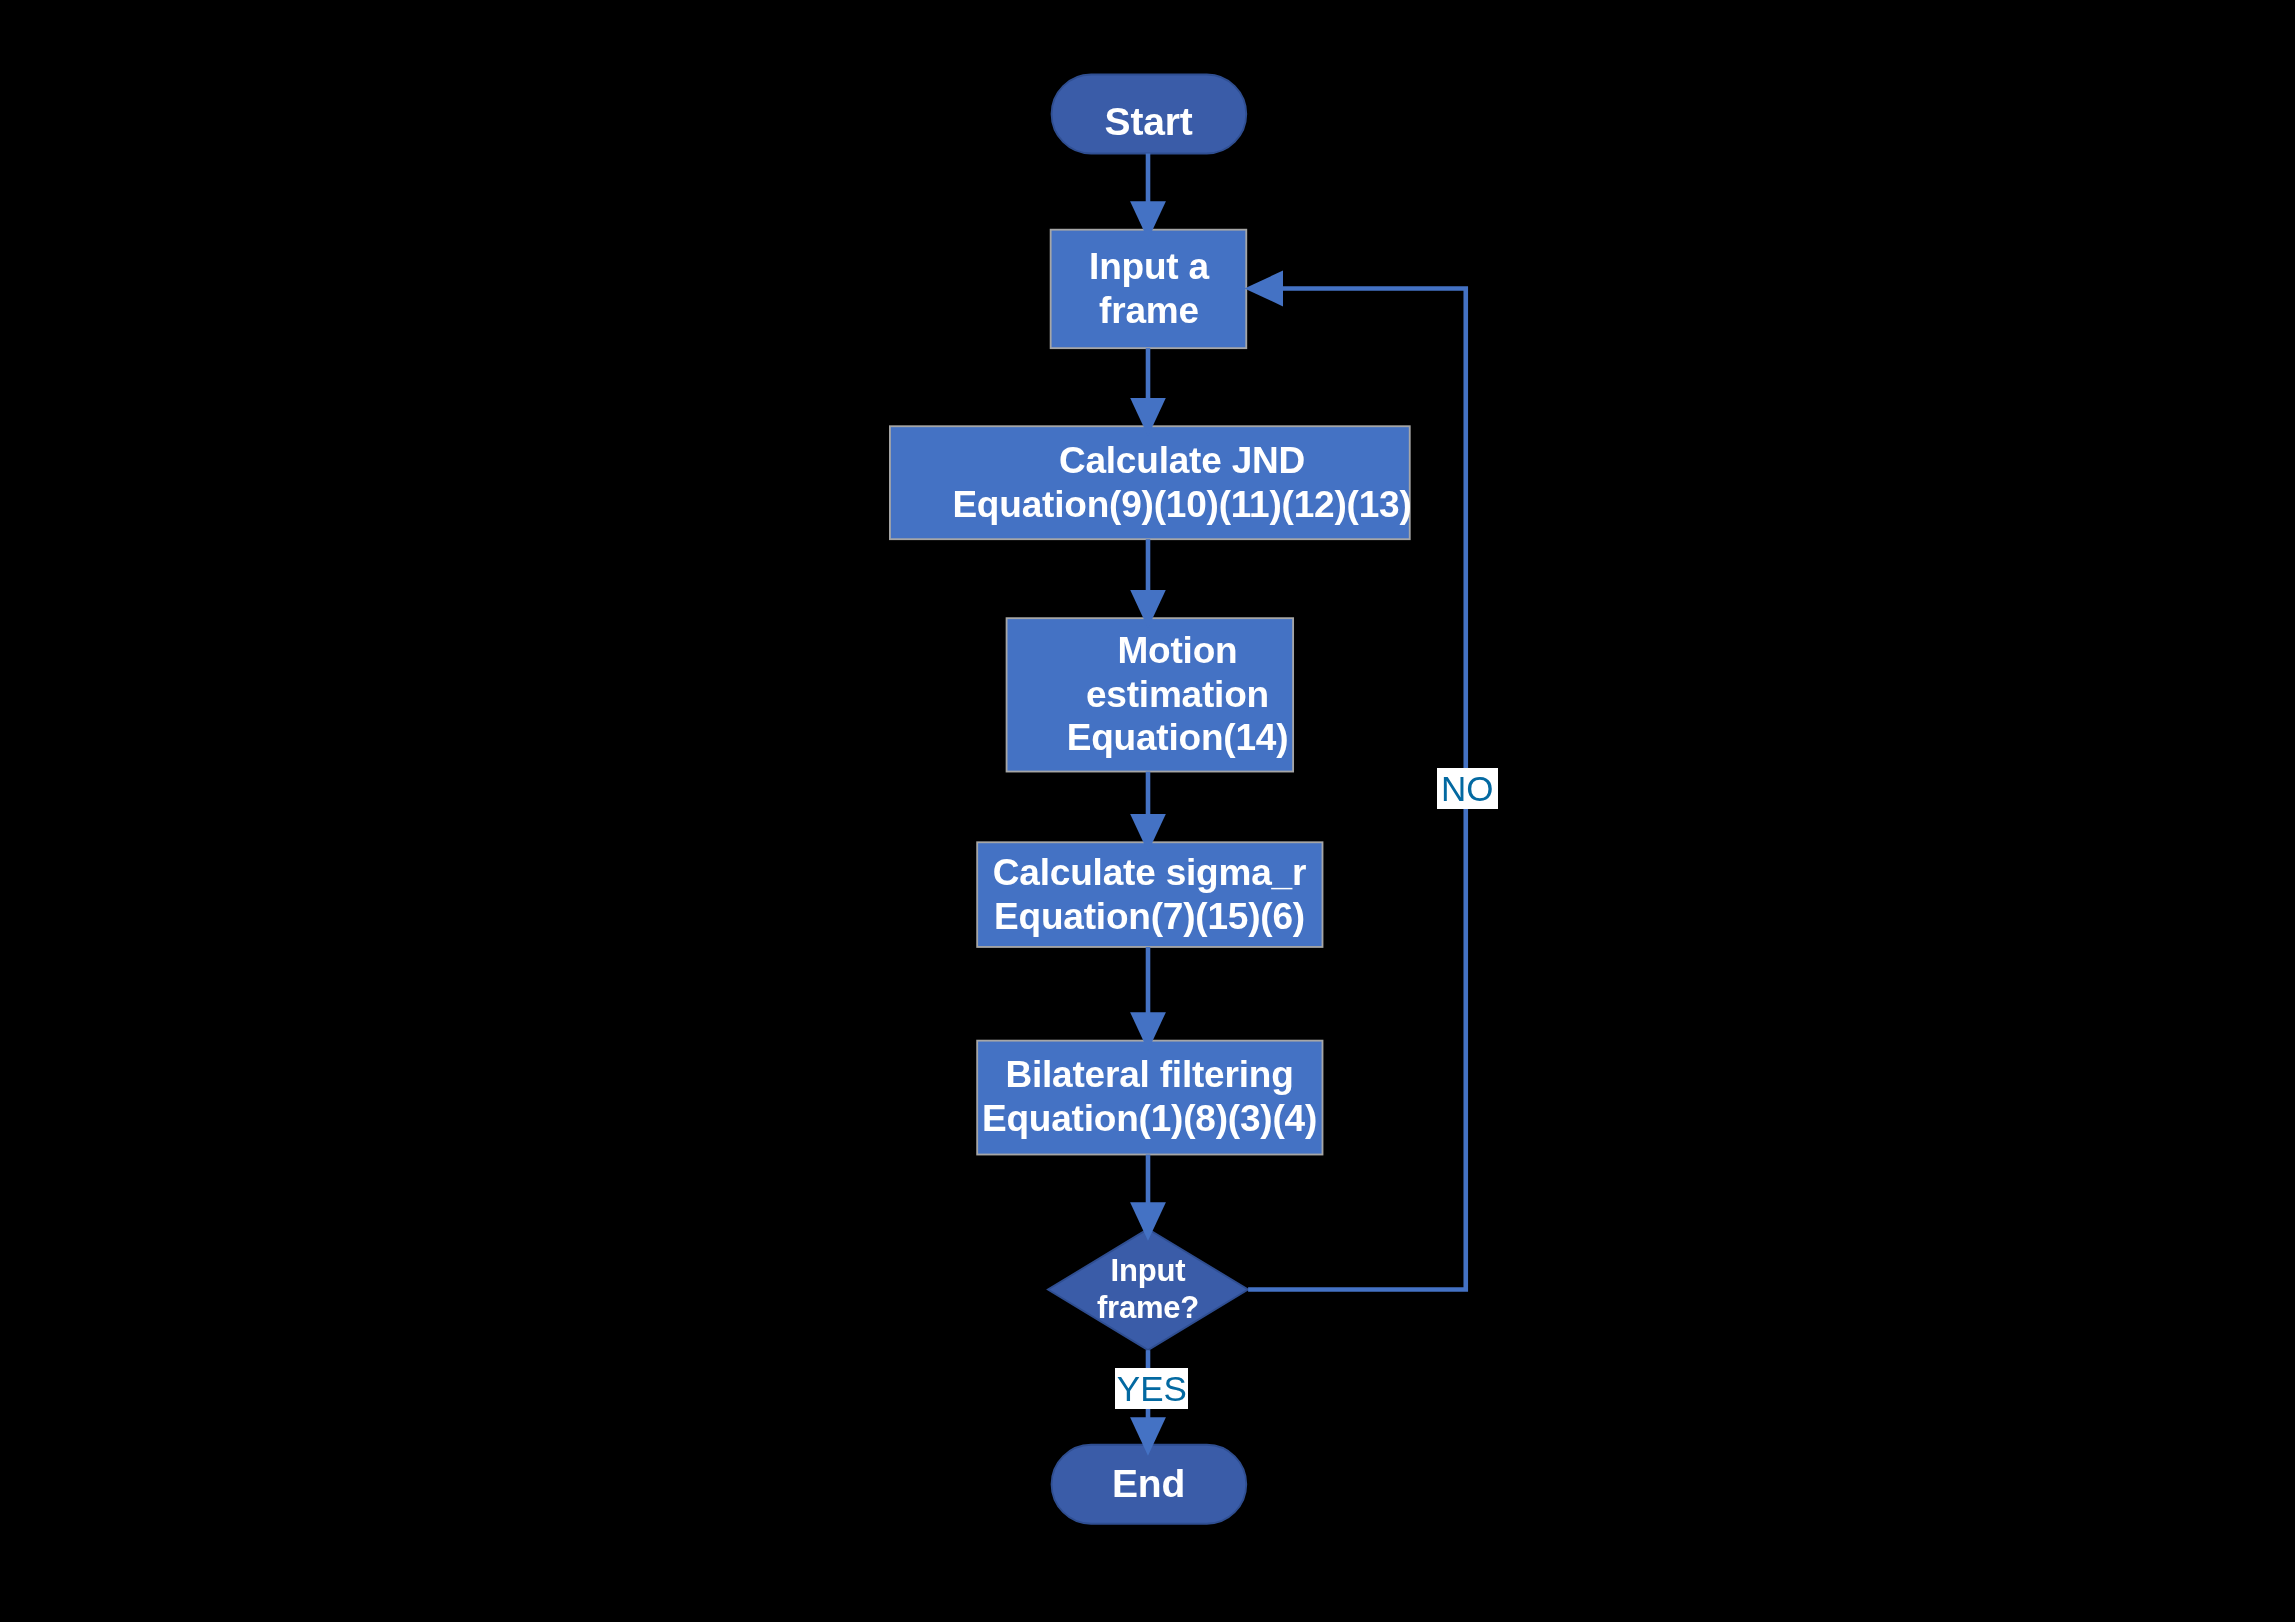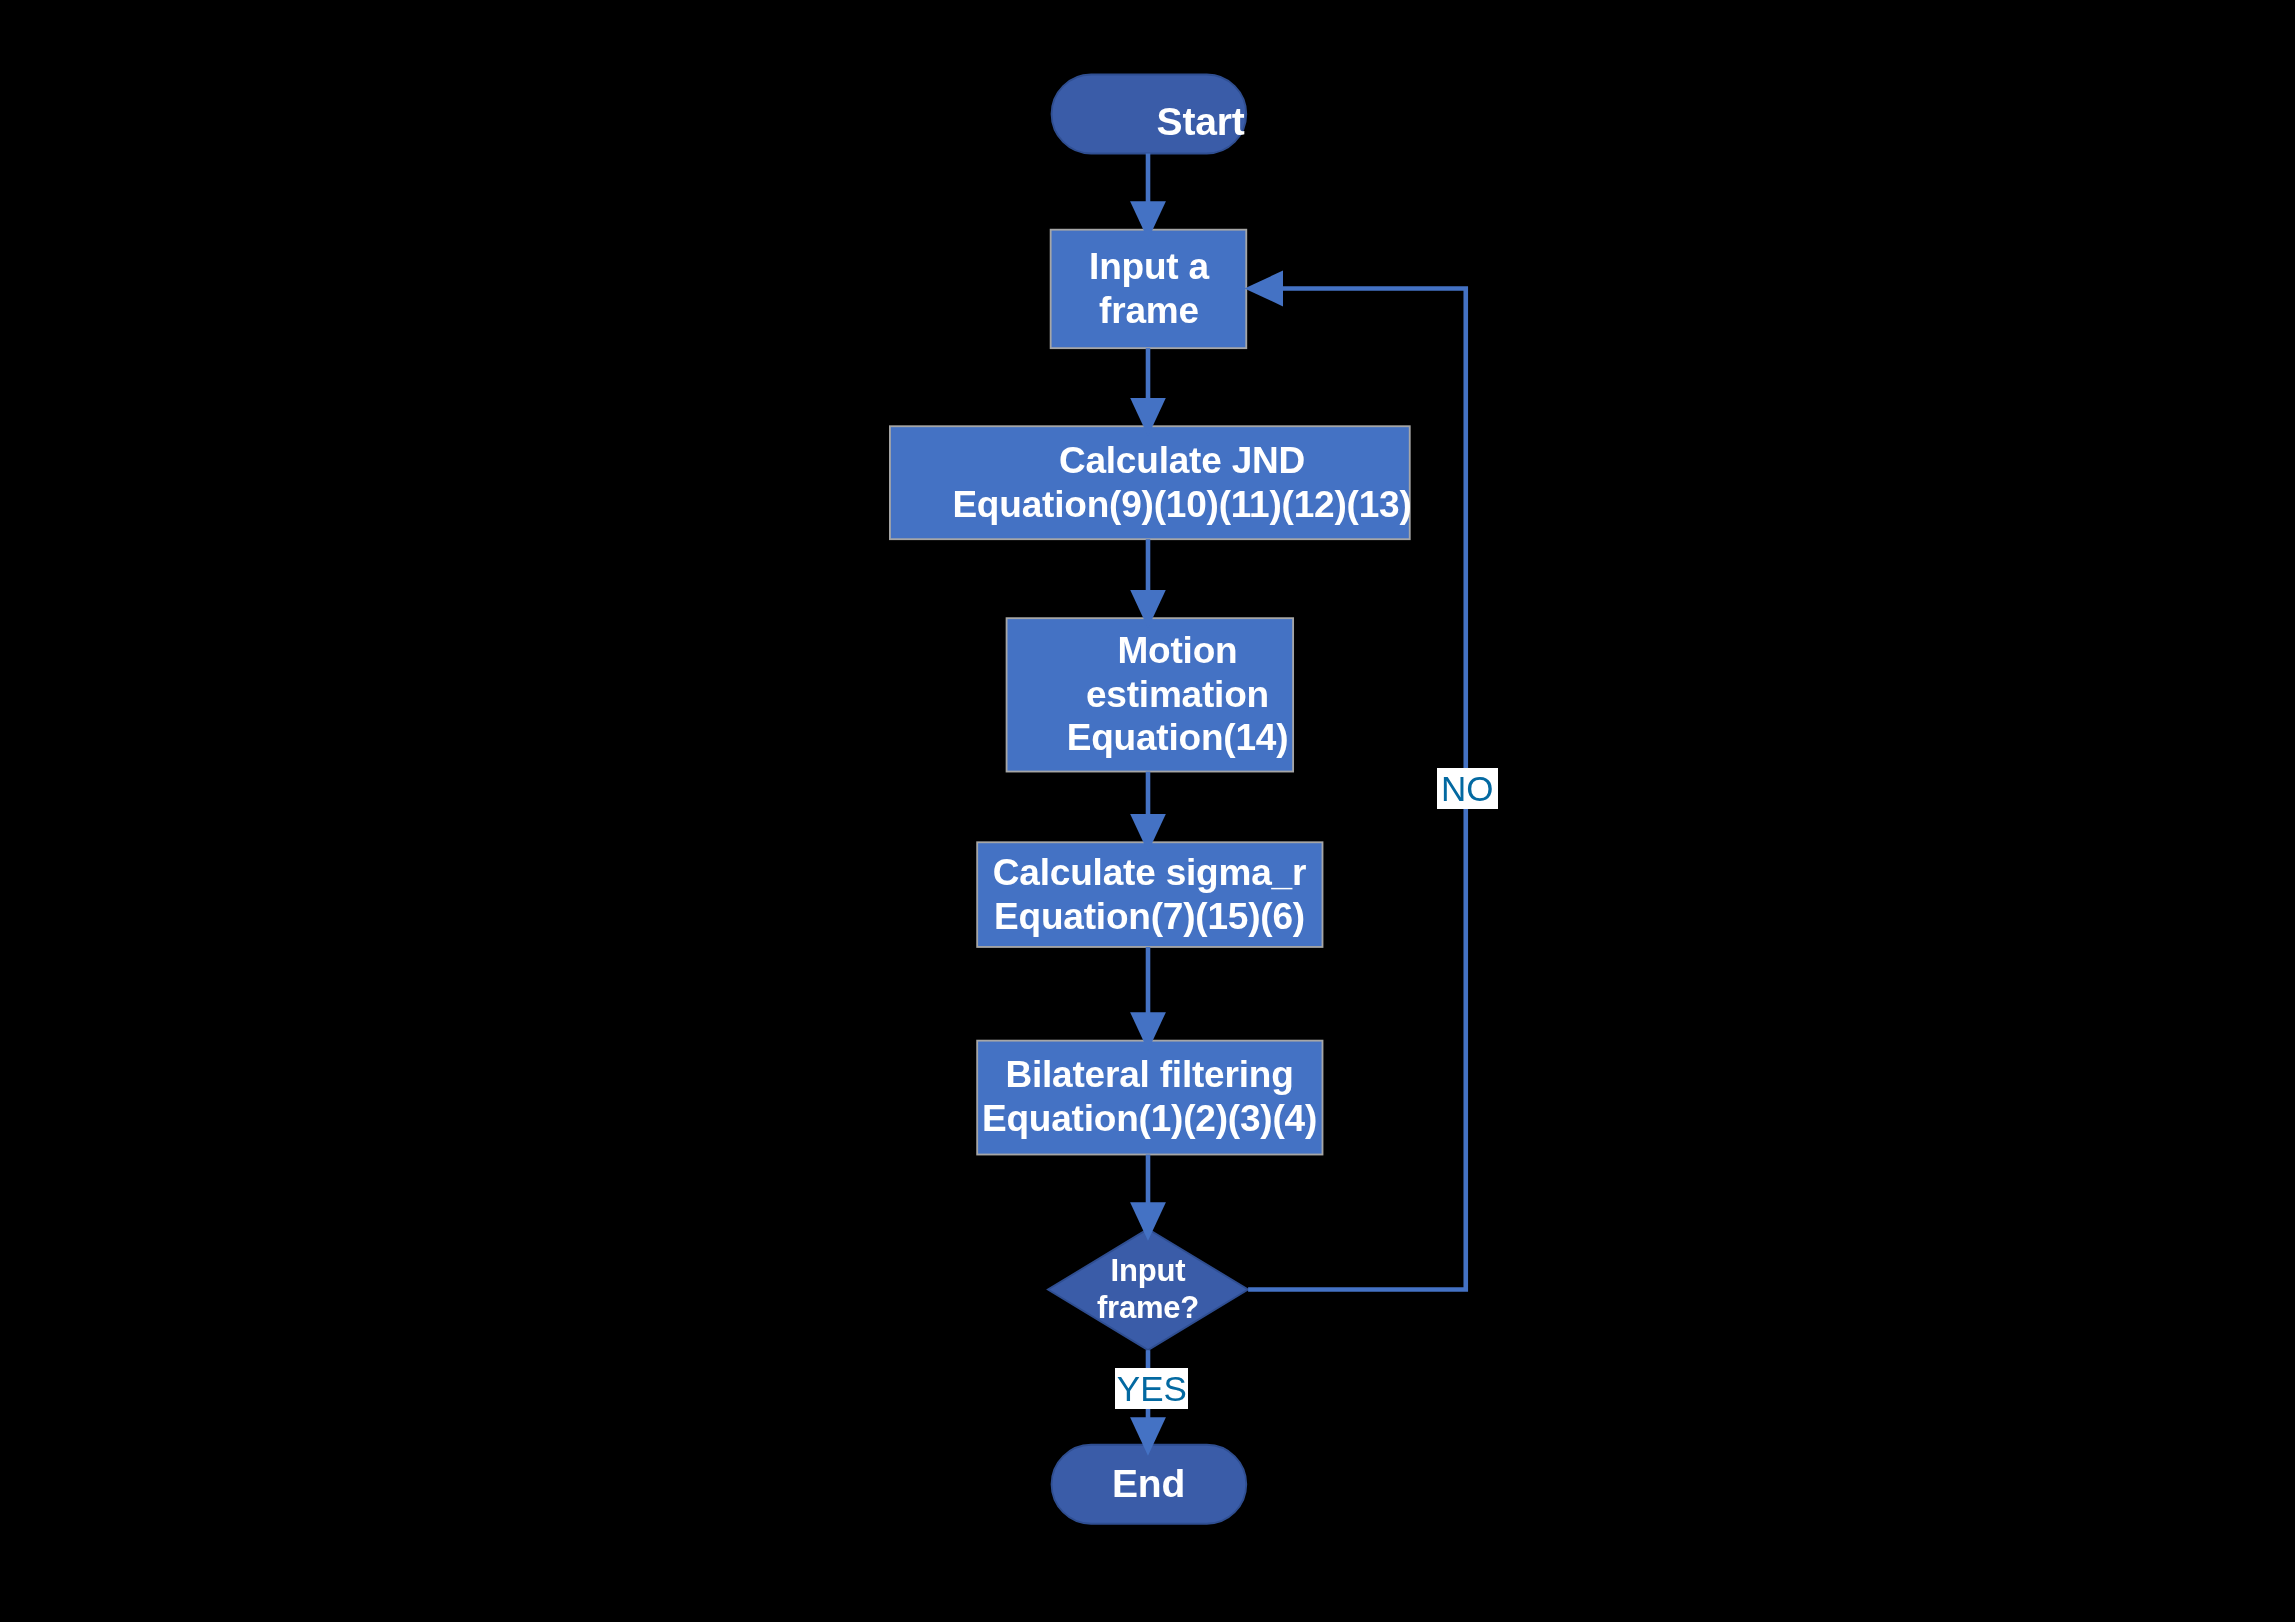--- a/index.html
+++ b/index.html
@@ -89,37 +89,37 @@
 
     <line x1="1250" y1="1031" x2="1250" y2="1123" stroke="#4472C4" stroke-width="5" marker-end="url(#arrowhead)"></line>
 
     <line x1="1250" y1="1257" x2="1250" y2="1330" stroke="#4472C4" stroke-width="5" marker-end="url(#arrowhead)"></line>
 
     <line x1="1250" y1="1470" x2="1250" y2="1564" stroke="#4472C4" stroke-width="5" marker-end="url(#arrowhead)"></line>
 
     <path d="M1359,1404 L1596,1404 L1596,314 L1376,314" fill="none" stroke="#4472C4" stroke-width="5" marker-end="url(#arrowhead)"></path>
   </svg>
 
-  <div class="node-label terminator-label" style="left:1103px; top:74px; width:195px; height:96px;">Start</div>
+  <div class="node-label terminator-label" style="left:1051px; top:74px; width:195px; height:96px;">Start</div>
 
   <div class="node-label process-label" style="left:1051px; top:230px; width:196px; height:118px;">Input a
 frame</div>
 
   <div class="node-label process-label" style="left:890px; top:426px; width:584px; height:113px;">Calculate JND
 Equation(9)(10)(11)(12)(13)</div>
 
   <div class="node-label process-label" style="left:1006px; top:618px; width:287px; height:153px;padding-left:28px;">Motion
 estimation
 Equation(14)</div>
 
   <div class="node-label process-label" style="left:977px; top:842px; width:345px; height:105px;">Calculate sigma_r
 Equation(7)(15)(6)</div>
 
   <div class="node-label process-label" style="left:977px; top:1040px; width:345px; height:114px;">Bilateral filtering
-Equation(1)(2)(3)(4)</div>
+Equation(1)(8)(3)(4)</div>
 
   <div class="node-label decision-label" style="left:1048px; top:1229px; width:200px; height:121px;">Input
 frame?</div>
 
   <div class="node-label terminator-label" style="left:1051px; top:1445px; width:195px; height:79px;">End</div>
 
   <div class="edge-label" style="left:1437px; top:768px; width:57px;">NO</div>
 
   <div class="edge-label" style="left:1115px; top:1368px; width:69px;">YES</div>
 

